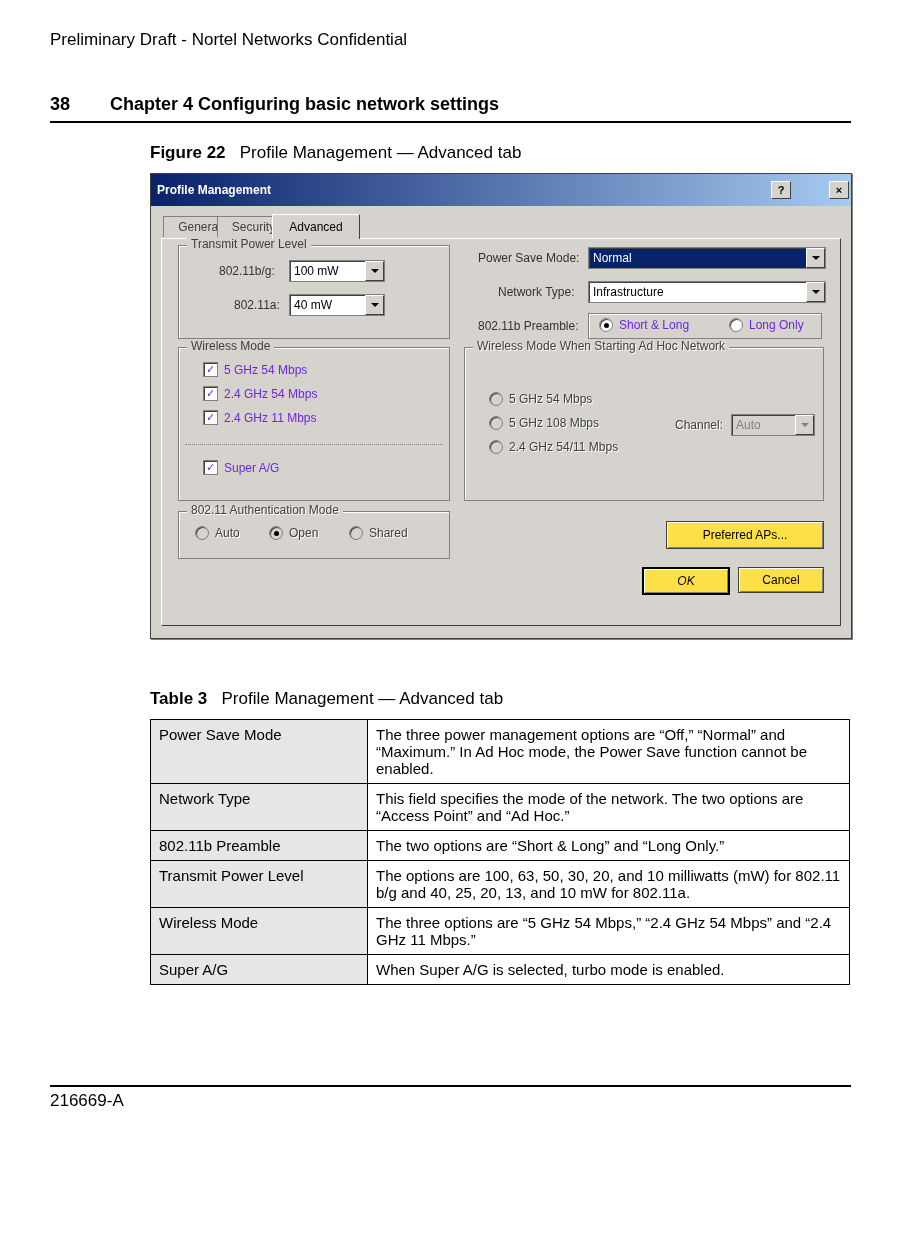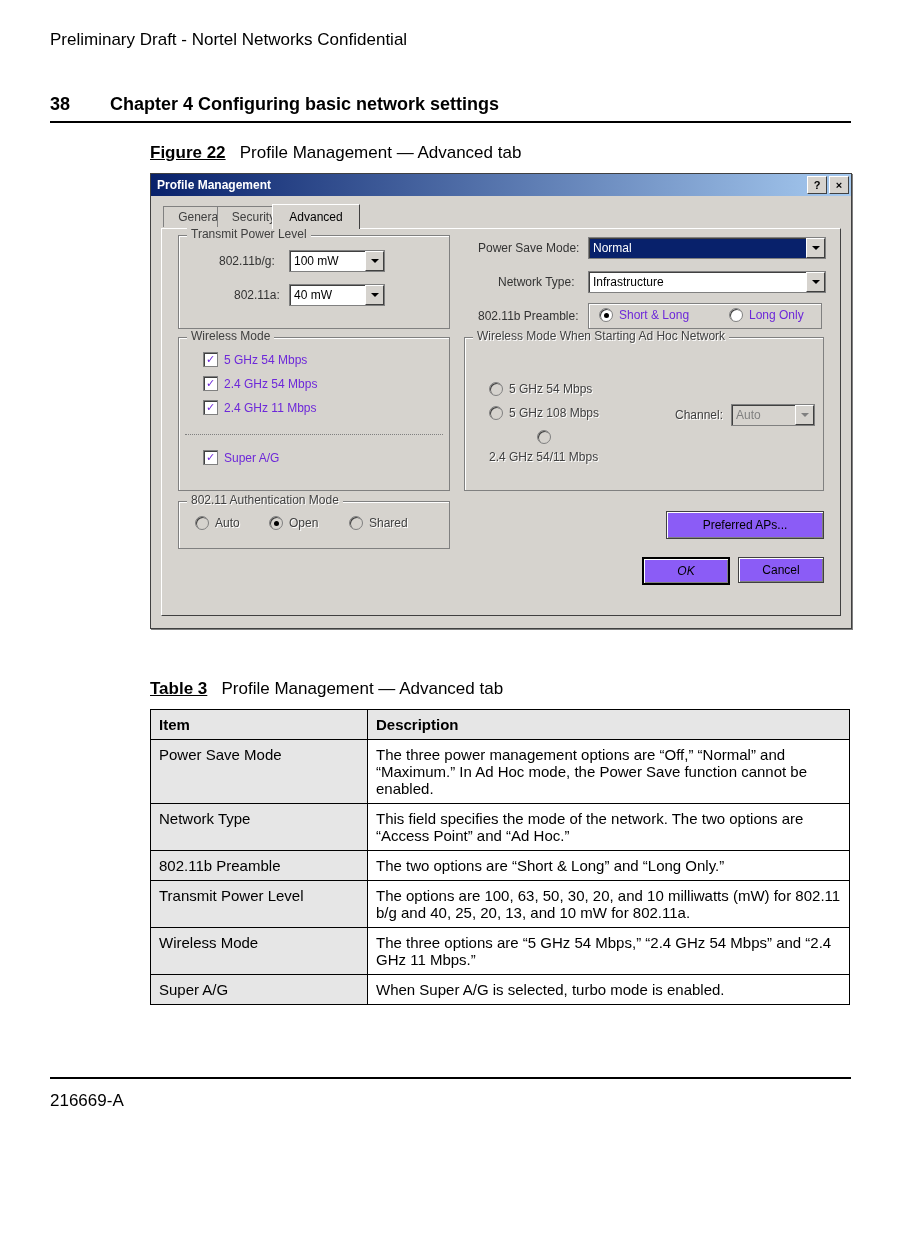--- a/index.html
+++ b/index.html
@@ -24,38 +24,39 @@
     padding-bottom: 6px;
     margin-bottom: 20px;
     margin-top: 44px;
   }
   .page-num { display:inline-block; width:55px;}
   .caption {
     font-family: Arial, Helvetica, sans-serif;
     font-size: 17px;
     margin: 8px 0 10px 100px;
   }
-  .caption b { font-weight: bold; text-decoration: underline; }
+  .caption b { font-weight: bold; }
 
   
   .dialog-wrap { margin-left: 100px; margin-bottom: 50px; }
   .dialog {
     width: 700px;
     font-family: Tahoma, Arial, sans-serif;
     font-size: 12px;
     border: 1px solid #404040;
     box-shadow: 1px 1px 0 #808080;
     background: #d6d3ce;
   }
   .titlebar {
     display:flex; align-items:center;
-    height:22px;
+    height:32px;
     background: linear-gradient(to right, #08216b, #a6caf0);
     color:#fff; font-weight:bold;
     padding: 0 2px 0 6px;
+    gap: 36px;
   }
   .titlebar-text { flex:1; font-size:12px;}
   .title-btn {
     width:18px; height:16px;
     background:#d6d3ce;
     border:1px solid #fff;
     border-right-color:#404040; border-bottom-color:#404040;
     margin-left:2px;
     color:#000; font-weight:bold; font-size:11px;
     display:flex; align-items:center; justify-content:center;
@@ -138,21 +139,21 @@
     display:flex; align-items:center; justify-content:center;
   }
   .rdo.sel .circle::after { content:""; width:5px; height:5px; border-radius:50%; background:#000;}
   .rdo.disabled, .chk.disabled, .disabled-text { color:#404040; text-shadow: 1px 1px 0 #fff;}
   .rdo.disabled .circle, .chk.disabled .box { background:#d6d3ce;}
 
   .dashline { position:absolute; left:6px; right:6px; border-top:1px dotted #808080;}
 
   .btn {
     position:absolute;
-    background:#8b5cf6;
+    background:#fde047;
     border:1px solid #404040;
     box-shadow: inset 1px 1px 0 #fff, inset -1px -1px 0 #808080;
     font-size:12px;
     display:flex; align-items:center; justify-content:center;
   }
 
   
   .doc-table {
     width: 700px; margin-left:100px;
     border-collapse: collapse;
@@ -163,22 +164,22 @@
     border: 1px solid #000;
     padding: 6px 8px;
     text-align: left;
     vertical-align: top;
   }
   .doc-table th { background:#e6e6e6; font-weight:bold;}
   .doc-table td.item-cell { background:#e6e6e6; width:200px;}
 
   .footer {
     border-top:2px solid #000;
-    margin-top: 72px;
-    padding-top:12px;
+    margin-top: 100px;
+    padding-top:4px;
     font-family: Arial, Helvetica, sans-serif;
     font-size:17px;
   }
 </style>
 </head>
 <body>
 
 <div class="draft-header">Preliminary Draft - Nortel Networks Confidential</div>
 
 <div class="page-header">
@@ -268,21 +269,21 @@
         <div class="fieldset fs-adhoc">
           <div class="fs-legend disabled-text">Wireless Mode When Starting Ad Hoc Network</div>
           <div class="rdo disabled" style="left:24px; top:44px;">
             <span class="circle"></span>
               <span>5 GHz 54 Mbps</span>
           </div>
           <div class="rdo disabled" style="left:24px; top:68px;">
             <span class="circle"></span>
               <span>5 GHz 108 Mbps</span>
           </div>
-          <div class="rdo disabled" style="left:24px; top:92px;flex-direction:column;">
+          <div class="rdo disabled" style="left:24px; top:92px;">
             <span class="circle"></span>
               <span>2.4 GHz 54/11 Mbps</span>
           </div>
           <div class="row-label disabled-text" style="left:210px; top:70px;">Channel:</div>
           <div class="combo disabled" style="left:266px; top:66px; width:78px;">
             <span>Auto</span>
             <span class="arrow"></span>
           </div>
         </div>
 
@@ -312,24 +313,20 @@
   </div>
 </div>
 
 <div class="caption">
   <b>Table 3</b>&nbsp;&nbsp;
   <span>Profile Management — Advanced tab</span>
 </div>
 
 <table class="doc-table">
   <tbody>
-      <tr>
-    <th>Item</th>
-    <th>Description</th>
-  </tr>
   <tr>
     <td class="item-cell">Power Save Mode</td>
     <td>The three power management options are “Off,” “Normal” and “Maximum.” In Ad Hoc mode, the Power Save function cannot be enabled.</td>
   </tr>
   <tr>
     <td class="item-cell">Network Type</td>
     <td>This field specifies the mode of the network. The two options are “Access Point” and “Ad Hoc.”</td>
   </tr>
   <tr>
     <td class="item-cell">802.11b Preamble</td>

